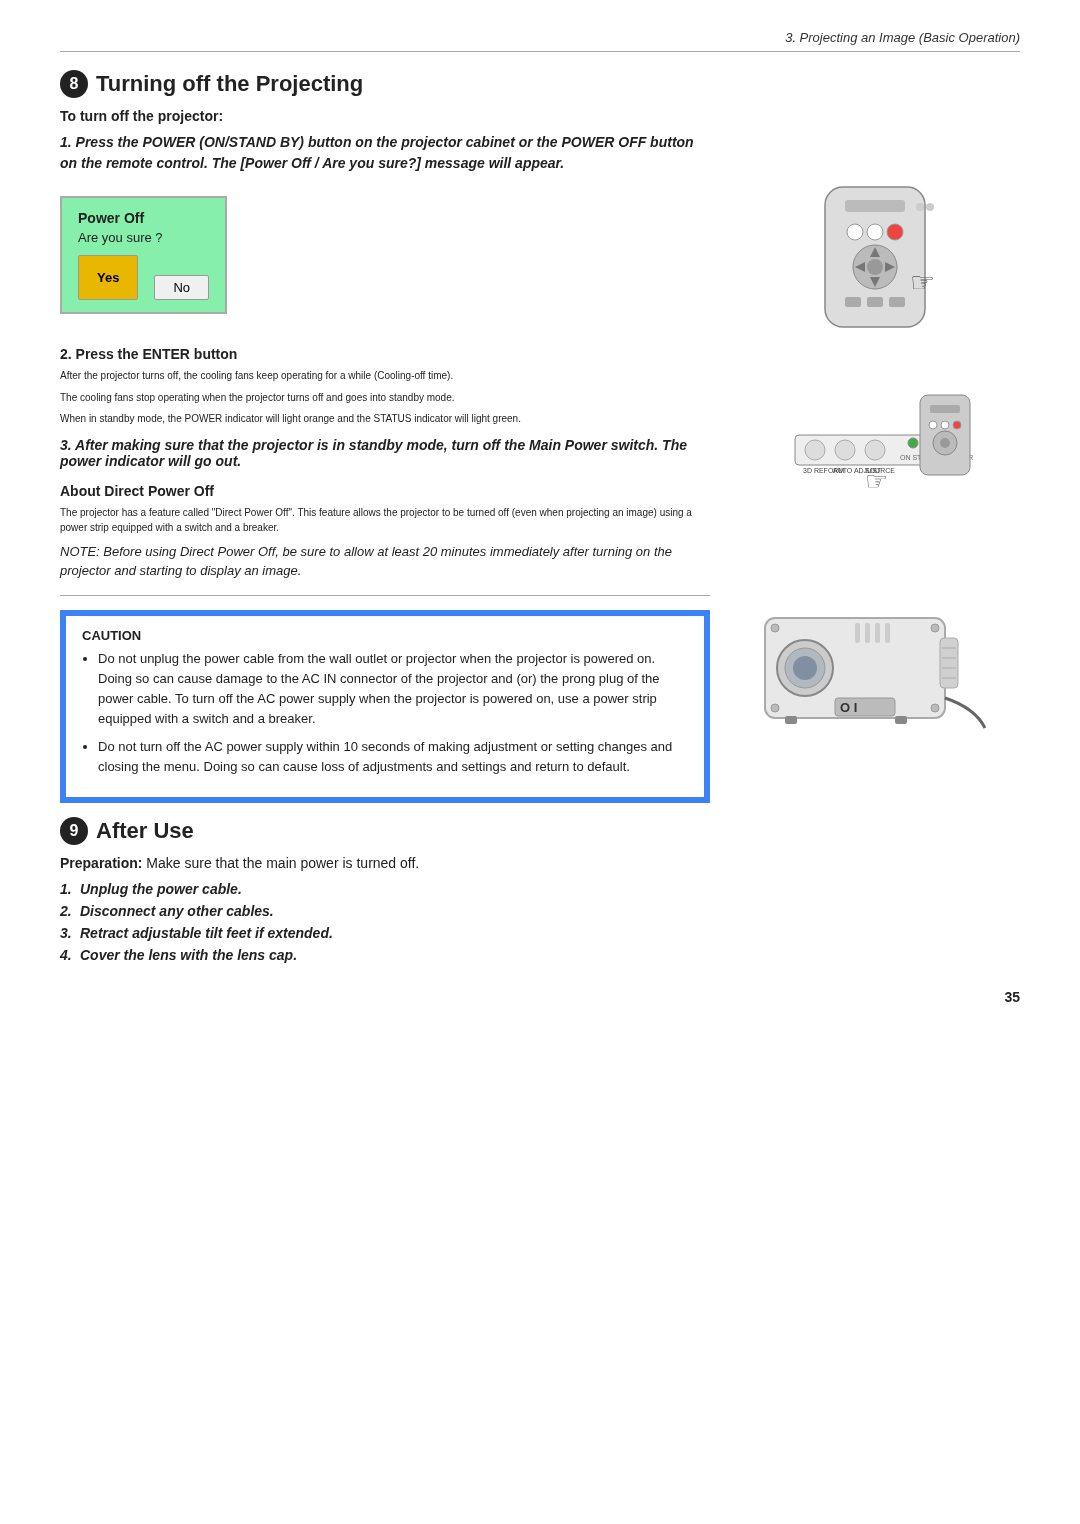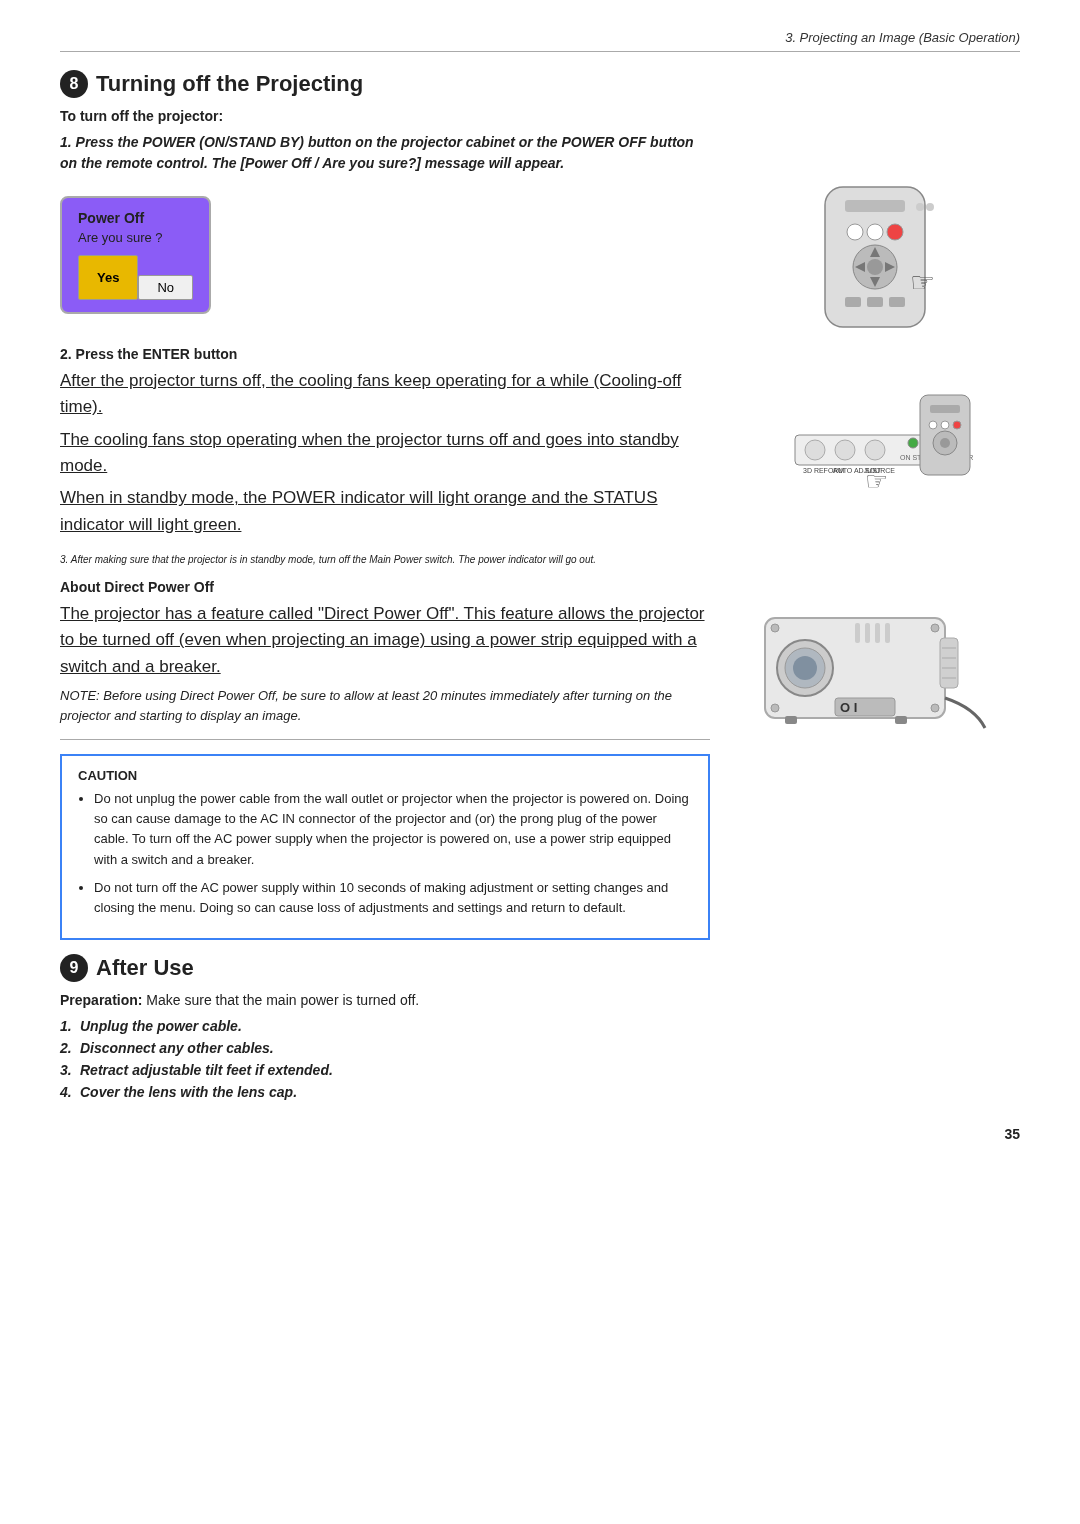--- a/index.html
+++ b/index.html
@@ -71,39 +71,39 @@
     }
     .step-italic {
       font-style: italic;
       font-weight: bold;
       font-size: 14px;
       margin-bottom: 10px;
       line-height: 1.5;
     }
     .power-off-dialog {
       border: 2px solid #aaa;
-      border-radius: 8px;
+      border-radius: 0;
       padding: 12px 16px;
       display: inline-block;
-      background: #8b5cf6;
+      background: #86efac;
       margin: 12px 0 18px 0;
       min-width: 140px;
     }
     .power-off-dialog .title {
       font-size: 14px;
       font-weight: bold;
       margin-bottom: 4px;
     }
     .power-off-dialog .subtitle {
       font-size: 13px;
       margin-bottom: 10px;
     }
     .power-off-dialog .buttons {
       display: flex;
-      gap: 0;
+      gap: 16px;
       justify-content: flex-end;
     }
     .btn-yes {
       background: #e8b800;
       border: 1px solid #999;
       padding: 4px 18px;
       font-size: 13px;
       font-weight: bold;
       cursor: pointer;
       border-radius: 2px;
@@ -111,44 +111,43 @@
     .btn-no {
       background: #f0f0f0;
       border: 1px solid #999;
       padding: 4px 18px;
       font-size: 13px;
       cursor: pointer;
       border-radius: 2px;
       margin-top: 20px;
     }
     .step-header {
-      font-weight: normal;
-      font-style: italic;
+      font-weight: bold;
+      font-style: italic;
+      font-size: 14px;
+      margin: 10px 0 6px 0;
+    }
+    p.body-text {
       font-size: 10px;
-      margin: 16px 0 6px 0;
-    }
-    p.body-text {
-      font-size: 17px;
       line-height: 1.55;
       margin-bottom: 6px;
-      text-decoration: underline;
     }
     .about-heading {
       font-weight: bold;
       font-size: 14px;
       margin: 14px 0 6px 0;
     }
     p.italic-note {
       font-style: italic;
       font-size: 13px;
       line-height: 1.5;
       margin-bottom: 8px;
     }
     .caution-box {
-      border: 2px solid #3b82f6;
+      border: 6px solid #3b82f6;
       padding: 12px 16px;
       margin: 14px 0;
     }
     .caution-box .caution-title {
       font-weight: bold;
       font-size: 13px;
       margin-bottom: 6px;
       text-transform: uppercase;
     }
     .caution-box ul {

